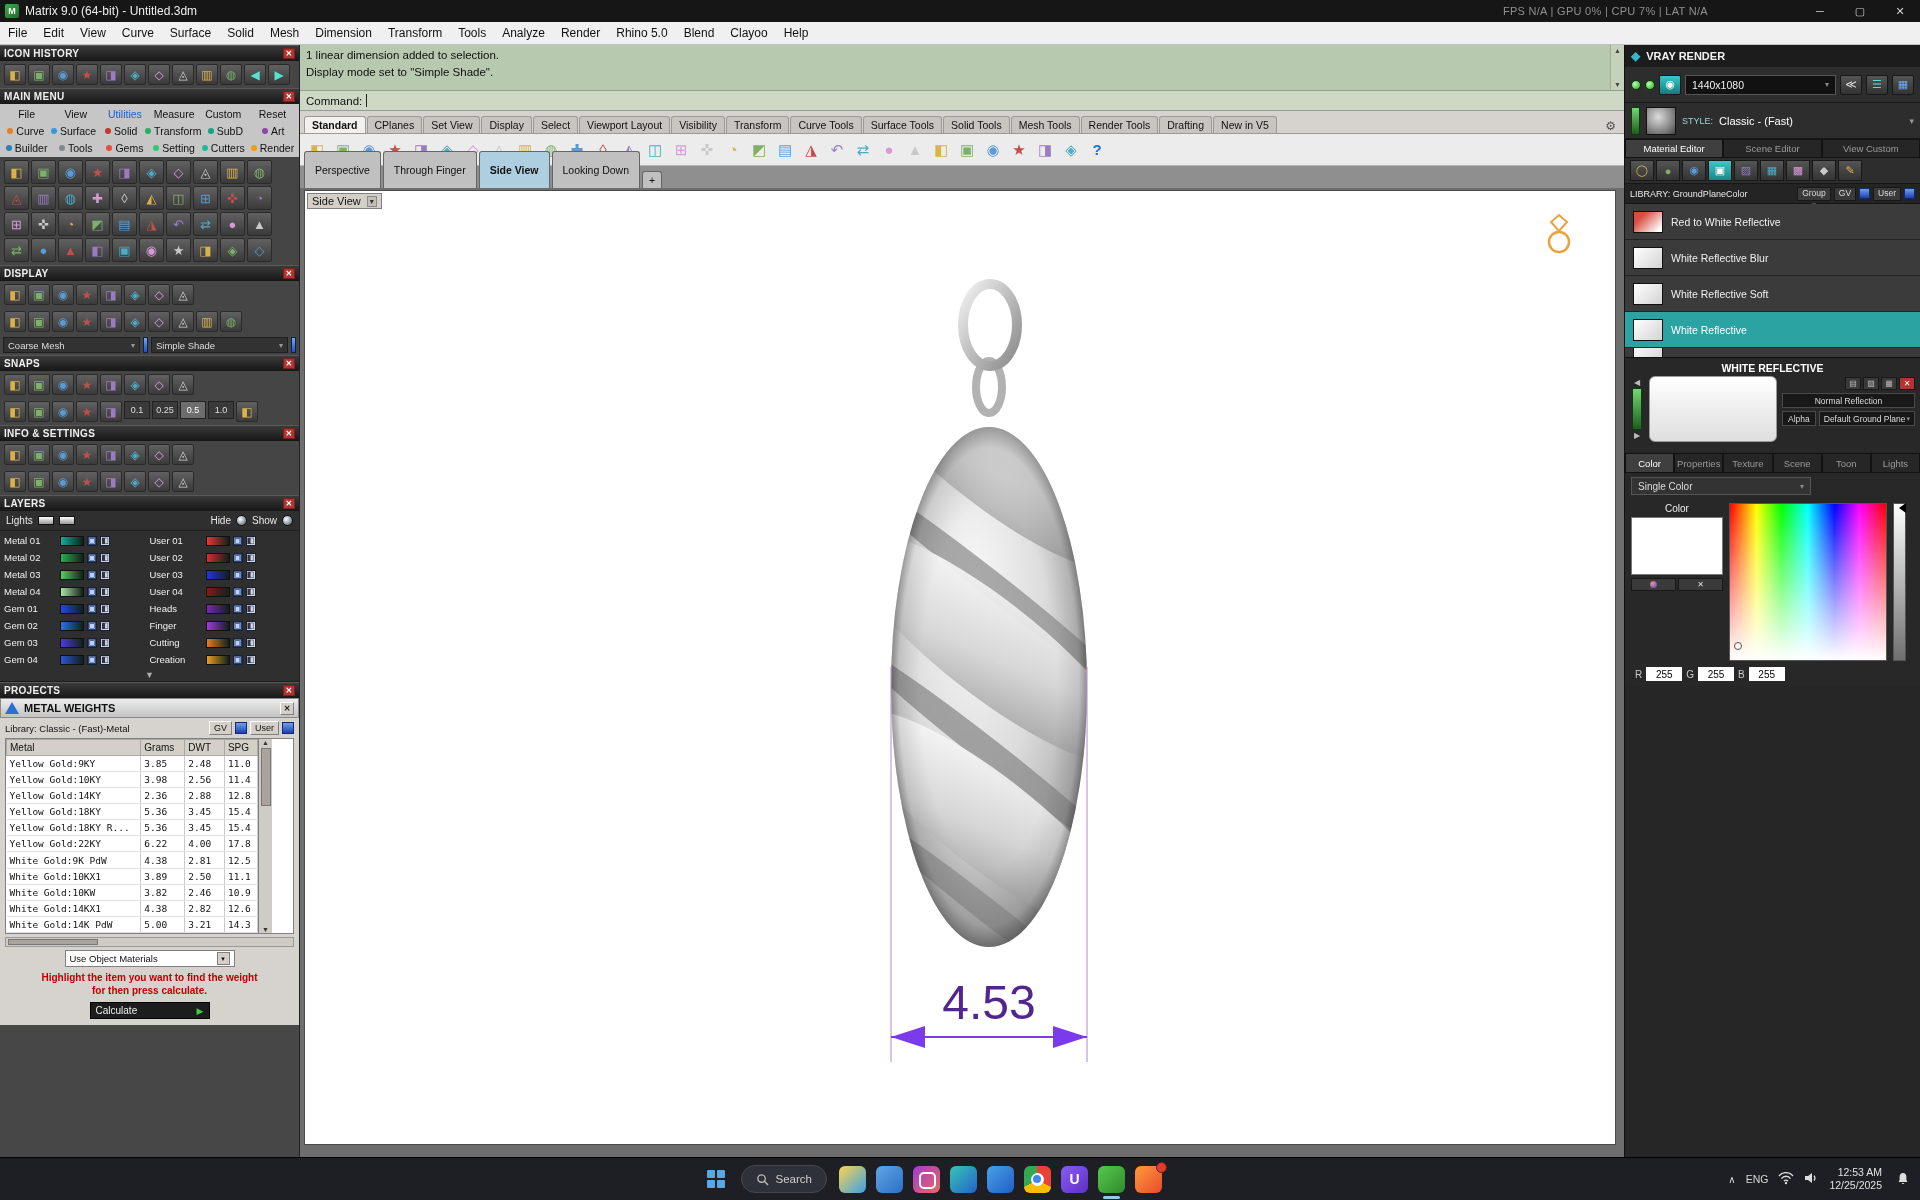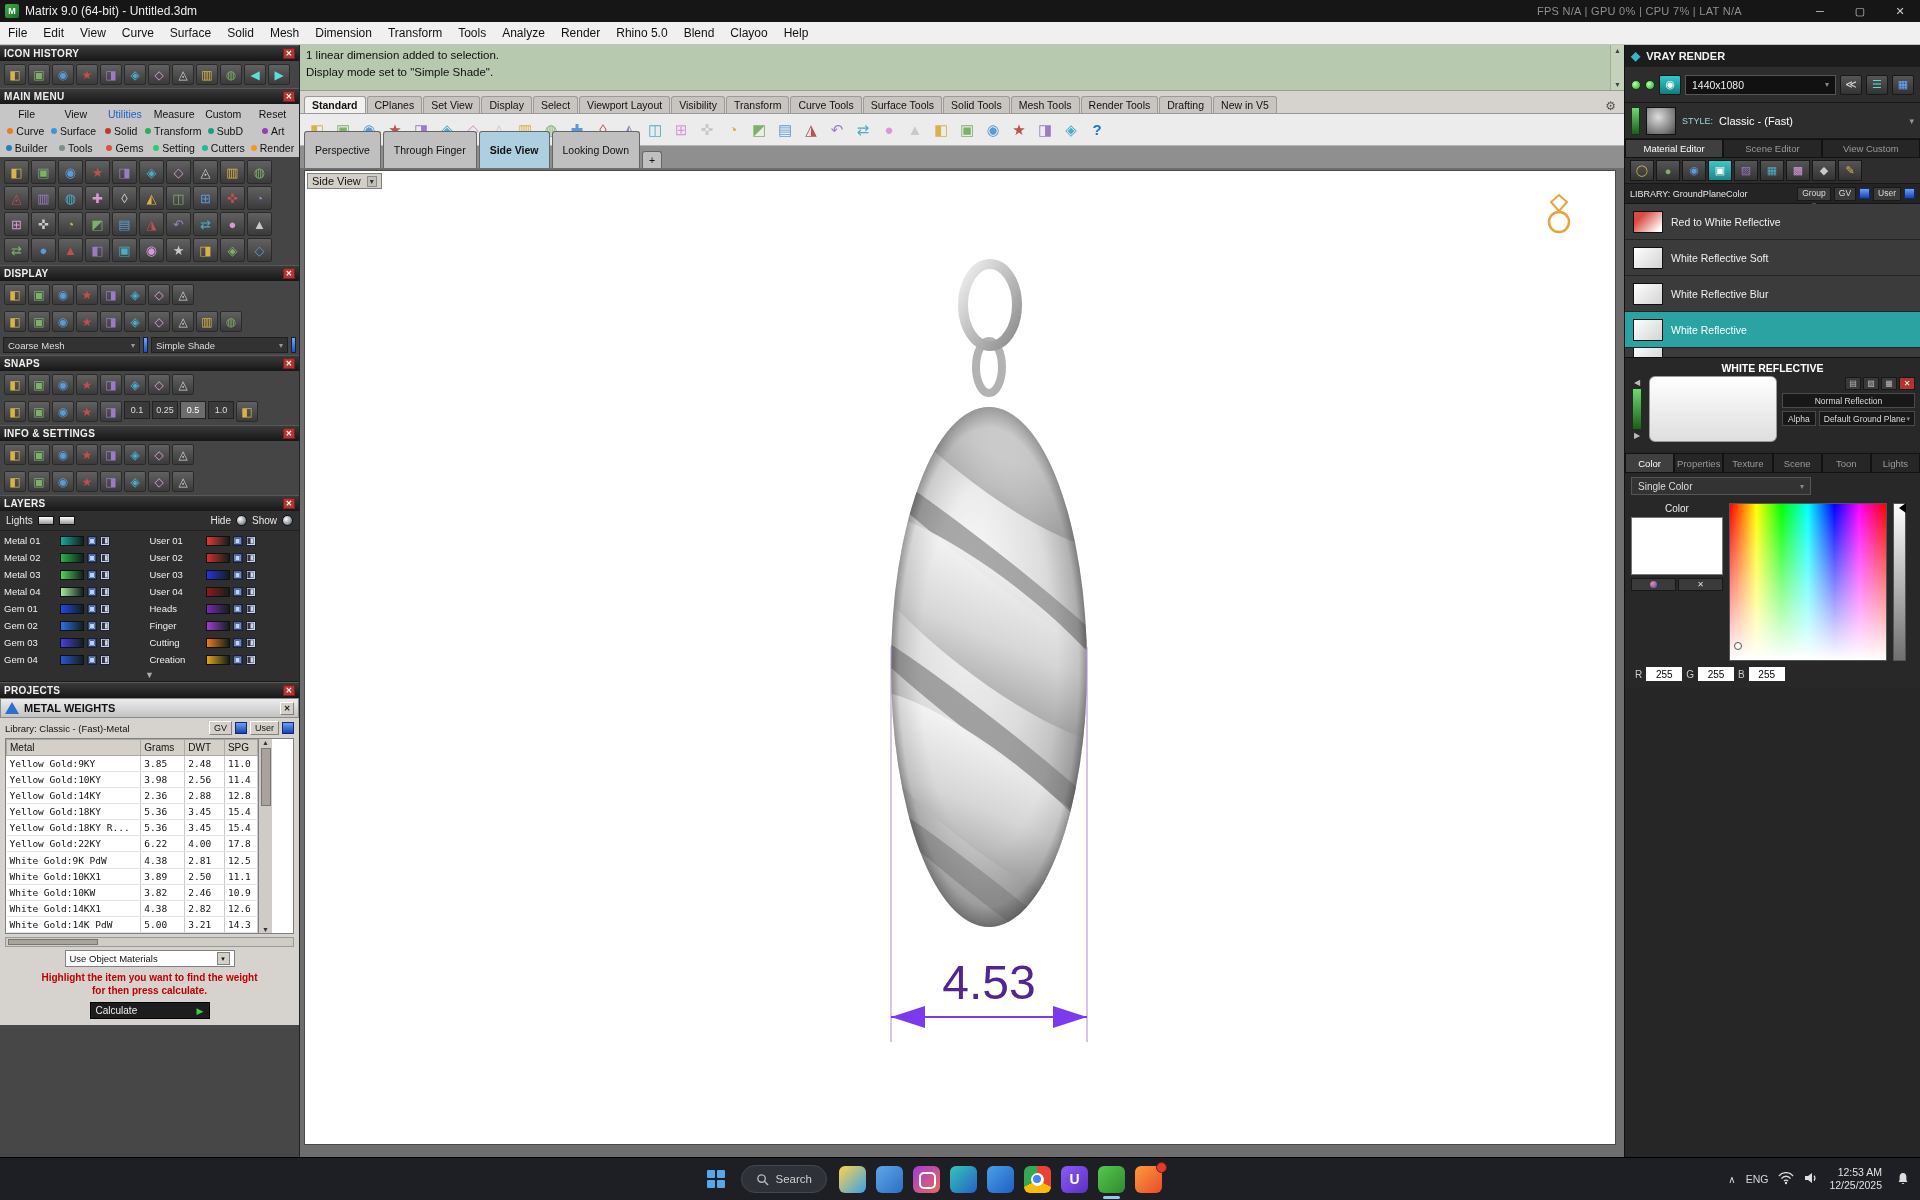--- a/index.html
+++ b/index.html
@@ -2,21 +2,21 @@
 <html><head>
 <meta charset="utf-8">
 <style>
 *{box-sizing:border-box;margin:0;padding:0;}
 html,body{width:1920px;height:1200px;overflow:hidden;}
 body{font-family:"Liberation Sans",sans-serif;background:#3c3c3c;font-size:11px;color:#ddd;}
 
 
 .titlebar{height:22px;background:#161616;display:flex;align-items:center;color:#eee;font-size:12px;}
 .tb-appicon{width:14px;height:14px;margin:0 6px 0 5px;background:linear-gradient(135deg,#3fae49,#1d6b2a);border-radius:2px;display:flex;align-items:center;justify-content:center;color:#fff;font-size:9px;font-weight:bold;}
-.tb-stats{margin-left:auto;color:#8f8f8f;font-size:11px;margin-right:58px;letter-spacing:.3px;}
+.tb-stats{margin-left:auto;color:#8f8f8f;font-size:11px;margin-right:92px;letter-spacing:.3px;}
 .tb-btns{display:flex;height:22px;}
 .tb-btns span{width:40px;display:flex;align-items:center;justify-content:center;color:#cfcfcf;font-size:11px;}
 
 
 .menubar{height:23px;background:#f0f0f0;border-bottom:1px solid #c2c2c2;display:flex;align-items:center;color:#111;font-size:12px;}
 .mitem{padding:0 8px;height:100%;display:flex;align-items:center;cursor:default;}
 
 
 .app{display:flex;height:1112px;}
 .left{width:300px;background:#474747;display:flex;flex-direction:column;border-right:1px solid #222;}
@@ -747,20 +747,24 @@
     <div class="cmdbox">
       <div class="cmdlines">
         <div>1 linear dimension added to selection.</div>
         <div>Display mode set to "Simple Shade".</div>
       </div>
       <div class="cmdscroll">
           <span>▲</span>
           <span>▼</span>
         </div>
     </div>
+    <div class="cmdprompt">
+      <span>Command:</span>
+      <span class="caret"></span>
+    </div>
     <div class="ctabs" id="ctabs">
         <span class="ctab on">Standard</span>
         <span class="ctab">CPlanes</span>
         <span class="ctab">Set View</span>
         <span class="ctab">Display</span>
         <span class="ctab">Select</span>
         <span class="ctab">Viewport Layout</span>
         <span class="ctab">Visibility</span>
         <span class="ctab">Transform</span>
         <span class="ctab">Curve Tools</span>
@@ -929,25 +933,25 @@
       <span class="libbtn">User</span>
       <span class="bluebox"></span>
     </div>
     <div class="matlist" id="matlist">
         <div class="matrow">
           <span class="matsw red"></span>
           <span>Red to White Reflective</span>
         </div>
         <div class="matrow">
           <span class="matsw white"></span>
-          <span>White Reflective Soft</span>
+          <span>White Reflective Blur</span>
         </div>
         <div class="matrow">
           <span class="matsw white"></span>
-          <span>White Reflective Blur</span>
+          <span>White Reflective Soft</span>
         </div>
         <div class="matrow sel">
           <span class="matsw white"></span>
           <span>White Reflective</span>
         </div>
         <div class="matrow partial">
           <span class="matsw white"></span>
         </div>
       </div>
 

